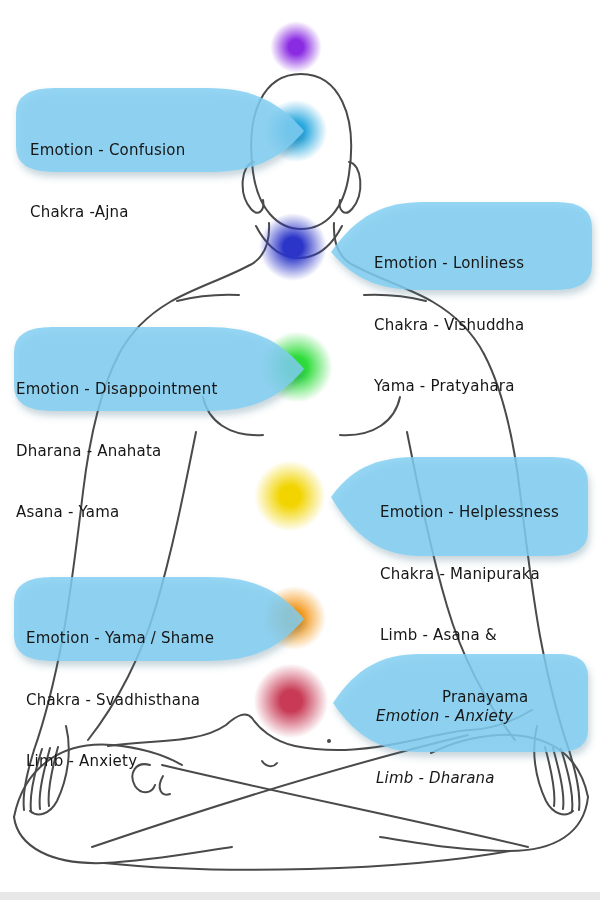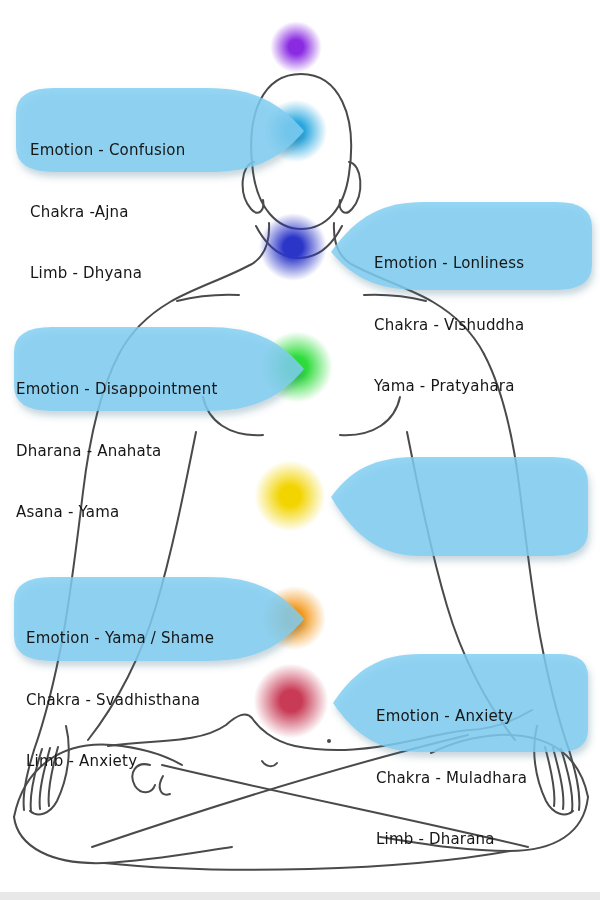--- a/index.html
+++ b/index.html
@@ -28,21 +28,21 @@
   .d-root{left:291px;top:701px;width:84px;height:84px;}
   .callout-text{
     position:absolute;color:var(--text);font-size:15px;line-height:20.5px;
     white-space:pre;letter-spacing:.2px;
   }
   .ct-1{left:30px;top:99px;}
   .ct-2{left:374px;top:212px;}
   .ct-3{left:16px;top:338px;}
   .ct-4{left:380px;top:461px;}
   .ct-5{left:26px;top:587px;}
-  .ct-6{left:376px;top:665px;}
+  .ct-6{left:376px;top:665px;font-style:italic;}
   .callout-text .indent{padding-left:62px;}
 </style>
 </head>
 <body>
 
 <div class="scene">
 
   <svg class="layer figure" viewBox="0 0 600 900">
     <g>
       <path d="M253,172 C245,112 264,74 301,74 C338,74 358,114 349,174 C344,209 326,229 301,229 C277,229 258,208 253,172 Z"></path>
@@ -117,37 +117,41 @@
       <path d="M331,497 C355,464 382,457 420,457 L552,457 Q588,457 588,482 L588,531 Q588,556 552,556 L420,556 C382,556 355,538 331,497 Z"></path>
       <path d="M304,619 C277,587 249,577 207,577 L52,577 Q14,577 14,602 L14,636 Q14,661 52,661 L207,661 C249,661 277,651 304,619 Z"></path>
       <path d="M333,703 C356,668 382,654 420,654 L558,654 Q588,654 588,676 L588,730 Q588,752 558,752 L420,752 C382,752 356,737 333,703 Z"></path>
     </g>
   </svg>
 
   <div class="layer">
     <div class="callout-text ct-1">
       <div>Emotion - Confusion</div>
       <div>Chakra -Ajna</div>
-      <div>Limb - Dhyana</div>
     </div>
     <div class="callout-text ct-2">
       <div>Emotion - Lonliness</div>
       <div>Chakra - Vishuddha</div>
       <div>Yama - Pratyahara</div>
     </div>
     <div class="callout-text ct-3">
       <div>Emotion - Disappointment</div>
       <div>Dharana - Anahata</div>
       <div>Asana - Yama</div>
     </div>
+    <div class="callout-text ct-4">
+      <div>Emotion - Helplessness</div>
+      <div>Chakra - Manipuraka</div>
+      <div>Limb - Asana &amp;</div>
+      <div class="indent">Pranayama</div>
+    </div>
     <div class="callout-text ct-5">
       <div>Emotion - Yama / Shame</div>
       <div>Chakra - Svadhisthana</div>
       <div>Limb - Anxiety</div>
     </div>
     <div class="callout-text ct-6">
       <div>Emotion - Anxiety</div>
-      <div>Chakra - Muladhara</div>
       <div>Limb - Dharana</div>
     </div>
   </div>
 
 </div>
 
 </body></html>

